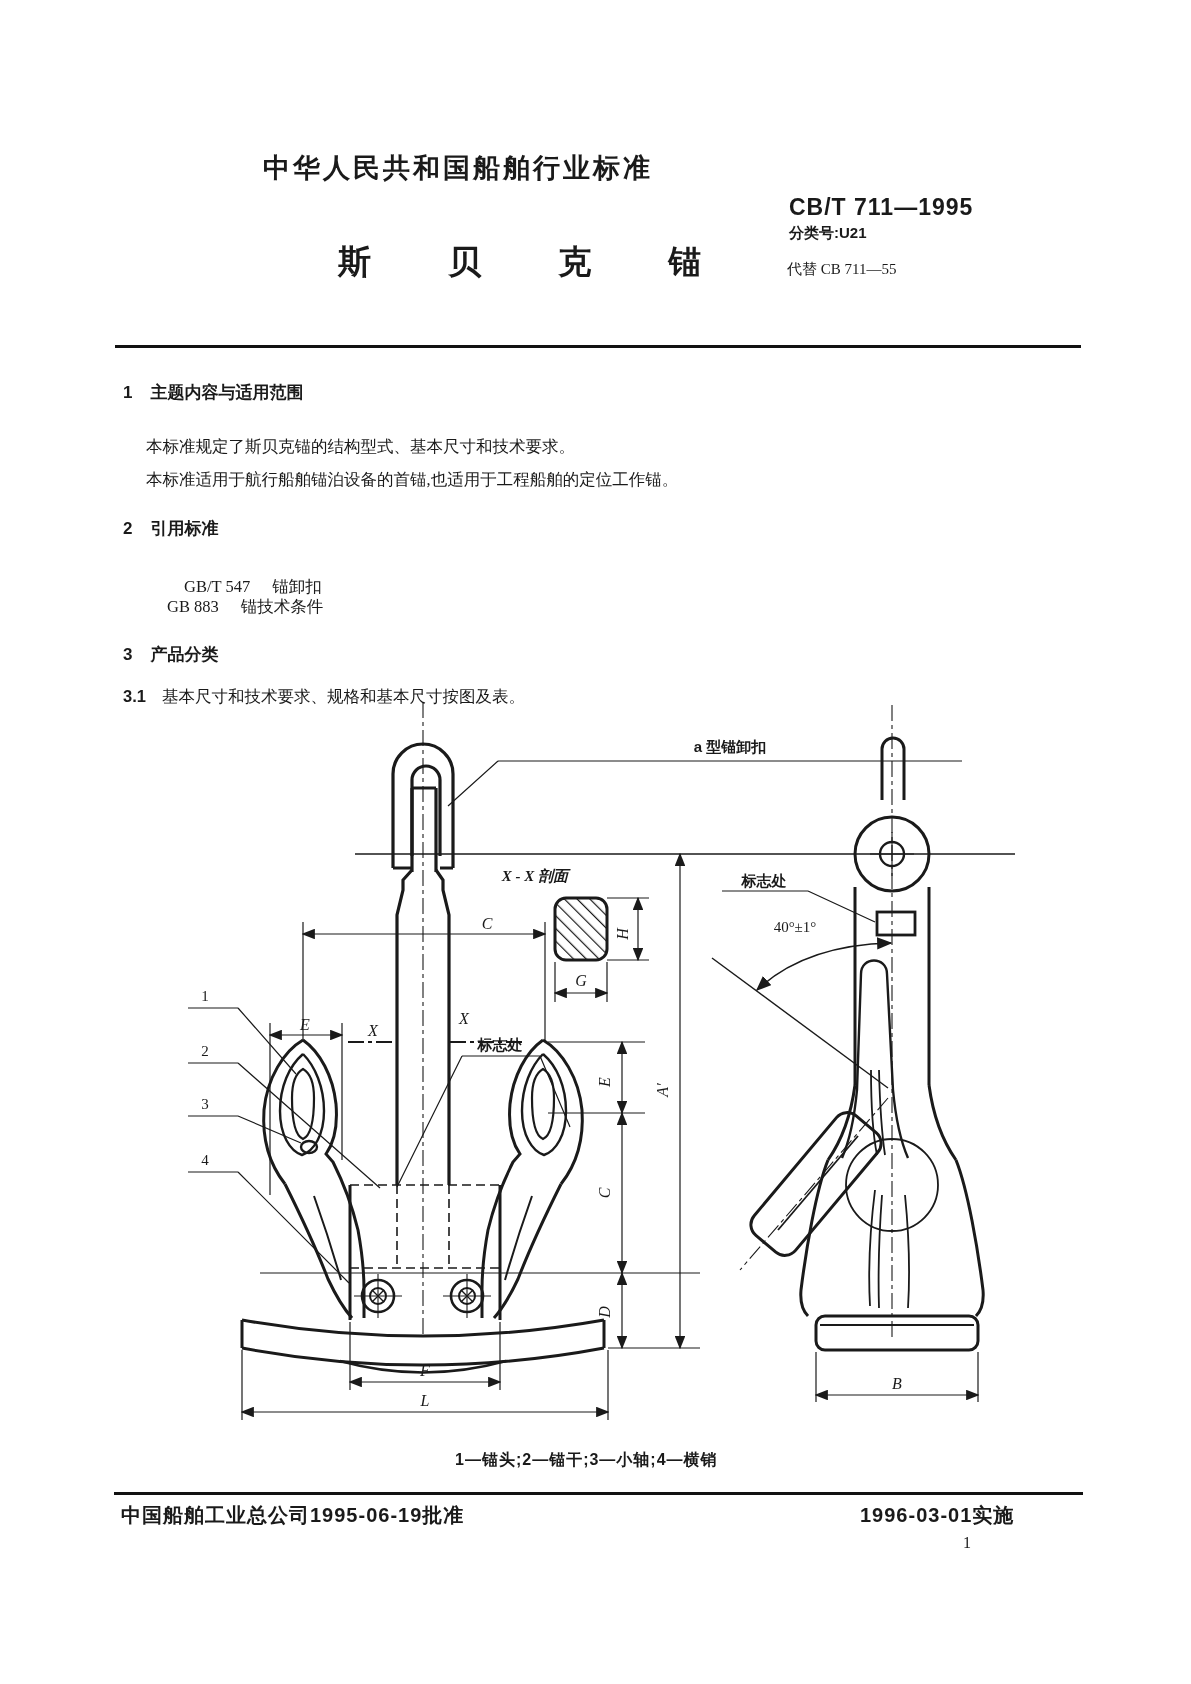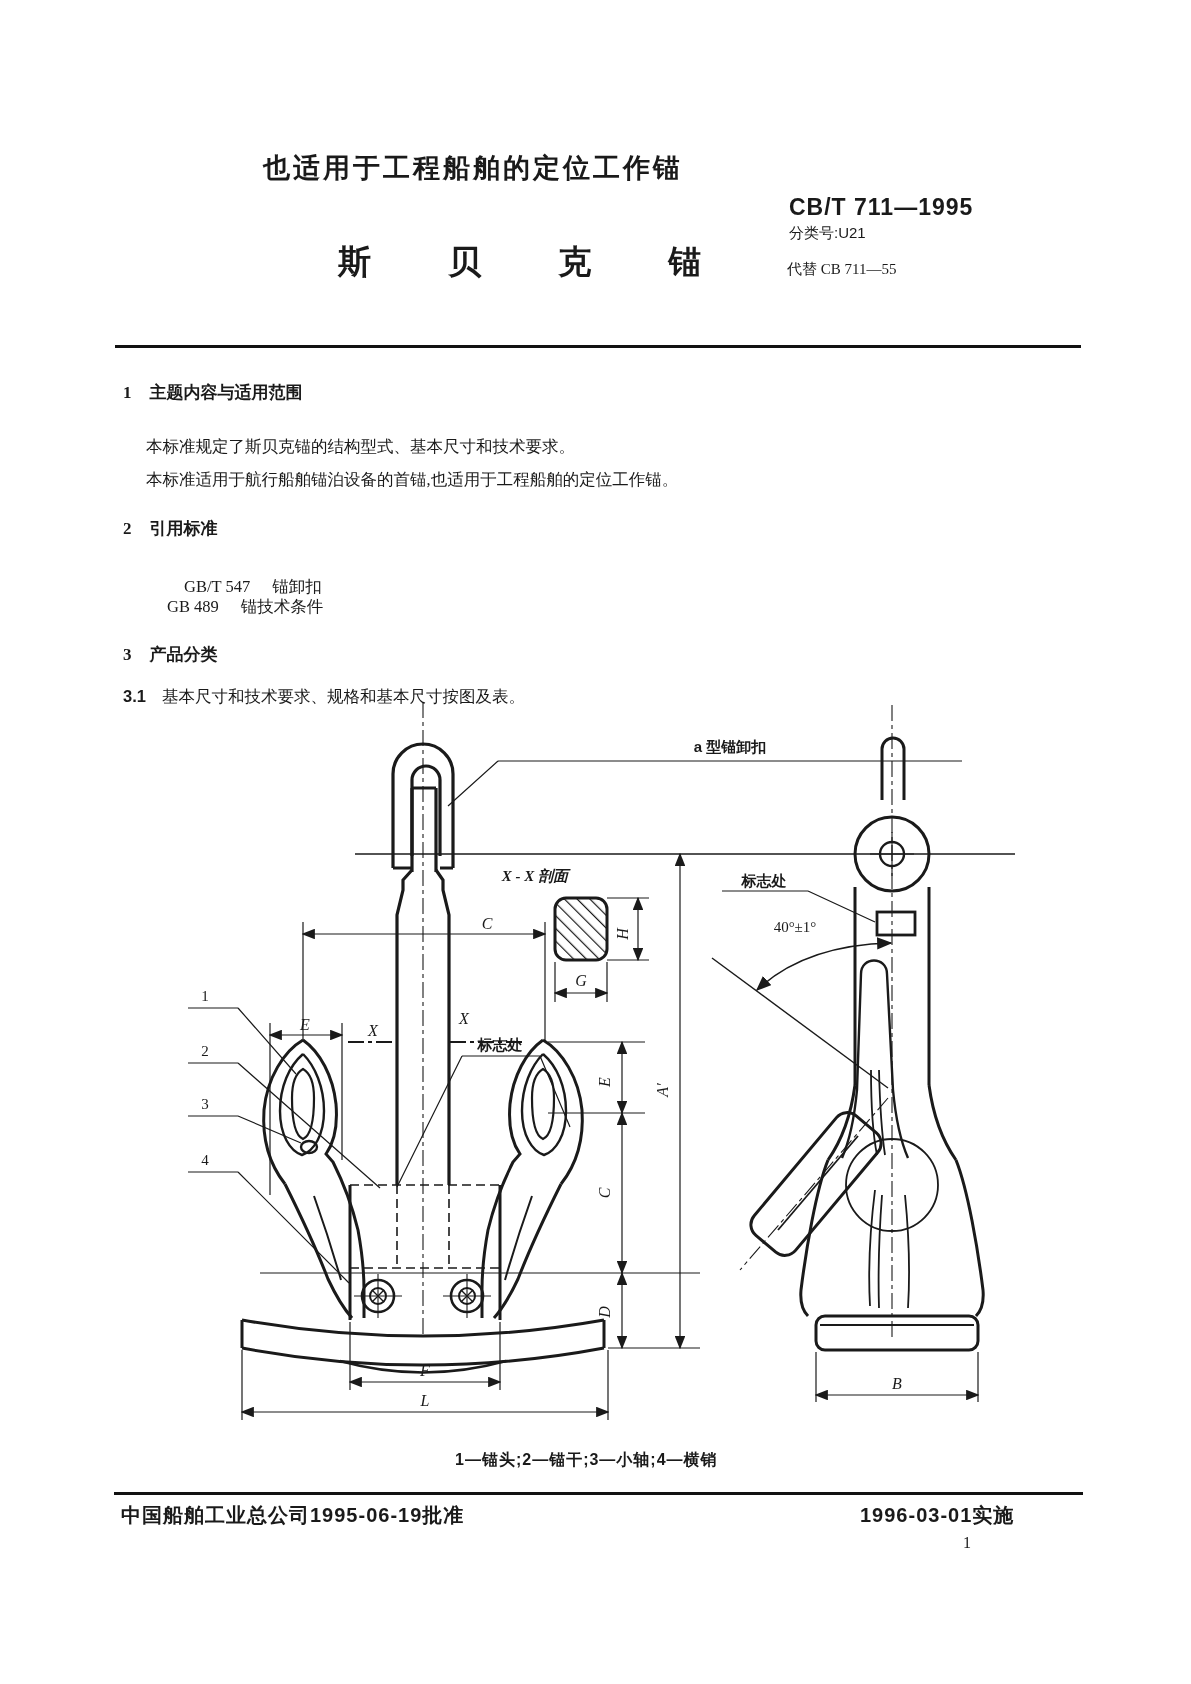--- a/index.html
+++ b/index.html
@@ -6,29 +6,29 @@
   body{
     width:1191px;height:1684px;position:relative;background:#ffffff;
     font-family:"Liberation Serif","DejaVu Serif",serif;color:#1a1a1a;
     overflow:hidden;
   }
   .abs{position:absolute;}
   .hdr-industry{left:263px;top:150px;font-size:27px;font-weight:bold;
     font-family:"Liberation Sans","DejaVu Sans",sans-serif;letter-spacing:3px;}
   .hdr-code{left:789px;top:194px;font-size:23px;font-weight:bold;
     font-family:"Liberation Sans","DejaVu Sans",sans-serif;letter-spacing:1px;}
-  .hdr-class{left:789px;top:224px;font-size:15px;font-weight:normal;
+  .hdr-class{left:789px;top:224px;font-size:15px;font-weight:bold;
     font-family:"Liberation Sans","DejaVu Sans",sans-serif;}
   .hdr-repl{left:787px;top:260px;font-size:15px;
     font-family:"Liberation Serif",serif;}
   .doc-title{left:338px;top:240px;font-size:33px;font-weight:bold;
     font-family:"Liberation Sans","DejaVu Sans",sans-serif;letter-spacing:34px;white-space:nowrap;}
   .rule-top{left:115px;top:345px;width:966px;height:3px;background:#111;}
   .sec-h{font-size:17px;font-weight:bold;
-    font-family:Liberation Serif, serif;white-space:nowrap;text-align:right;}
+    font-family:Liberation Sans, sans-serif;white-space:nowrap;text-align:right;}
   .sec-h .num{display:inline-block;margin-right:18px;}
   .para{font-size:16.5px;white-space:nowrap;font-family:"Liberation Serif",serif;}
   .ref{font-size:16.5px;white-space:nowrap;}
   .ref .code{margin-right:22px;}
   .s31 .num{display:inline-block;margin-right:16px;font-weight:bold;
     font-family:"Liberation Sans","DejaVu Sans",sans-serif;}
   .caption{left:455px;top:1450px;font-size:16px;font-weight:bold;
     font-family:"Liberation Sans","DejaVu Sans",sans-serif;letter-spacing:1px;}
   .rule-bot{left:114px;top:1492px;width:969px;height:3px;background:#111;}
   .foot-l{left:121px;top:1502px;font-size:20px;font-weight:bold;
@@ -38,41 +38,41 @@
   .pageno{left:963px;top:1534px;font-size:16px;}
   svg text{fill:#1a1a1a;}
   .dimtxt{font-family:"Liberation Serif",serif;font-style:italic;font-size:16px;}
   .parttxt{font-family:"Liberation Serif",serif;font-size:15px;}
   .cjktxt{font-family:"Liberation Sans","DejaVu Sans",sans-serif;font-weight:bold;font-size:15px;}
   .sectxt{font-family:"Liberation Serif",serif;font-weight:bold;font-style:italic;font-size:15px;}
 </style>
 </head>
 <body>
 
-<div class="abs hdr-industry">也适用于工程船舶的定位工作锚</div>
+<div class="abs hdr-industry">中华人民共和国船舶行业标准</div>
 <div class="abs hdr-code">CB/T 711—1995</div>
 <div class="abs hdr-class">分类号:U21</div>
 <div class="abs hdr-repl">代替 CB 711—55</div>
 <div class="abs doc-title">斯 贝 克 锚</div>
 <div class="abs rule-top"></div>
 
 <div class="abs sec-h" style="left:123px;top:381px;">
   <span class="num">1</span><span>主题内容与适用范围</span>
 </div>
 <div class="abs para" style="left:146px;top:436px;">本标准规定了斯贝克锚的结构型式、基本尺寸和技术要求。</div>
 <div class="abs para" style="left:146px;top:469px;">本标准适用于航行船舶锚泊设备的首锚,也适用于工程船舶的定位工作锚。</div>
 
 <div class="abs sec-h" style="left:123px;top:517px;">
   <span class="num">2</span><span>引用标准</span>
 </div>
 <div class="abs ref" style="left:167px;top:576px;margin-left:17px;">
   <span class="code">GB/T 547</span><span>锚卸扣</span>
 </div>
 <div class="abs ref" style="left:167px;top:596px;">
-  <span class="code">GB 489</span><span>锚技术条件</span>
+  <span class="code">GB 883</span><span>锚技术条件</span>
 </div>
 
 <div class="abs sec-h" style="left:123px;top:643px;">
   <span class="num">3</span><span>产品分类</span>
 </div>
 <div class="abs para s31" style="left:123px;top:686px;">
   <span class="num">3.1</span><span>基本尺寸和技术要求、规格和基本尺寸按图及表。</span>
 </div>
 
 <svg class="abs" style="left:100px;top:690px;" width="1000" height="755" viewBox="0 0 1000 755">

